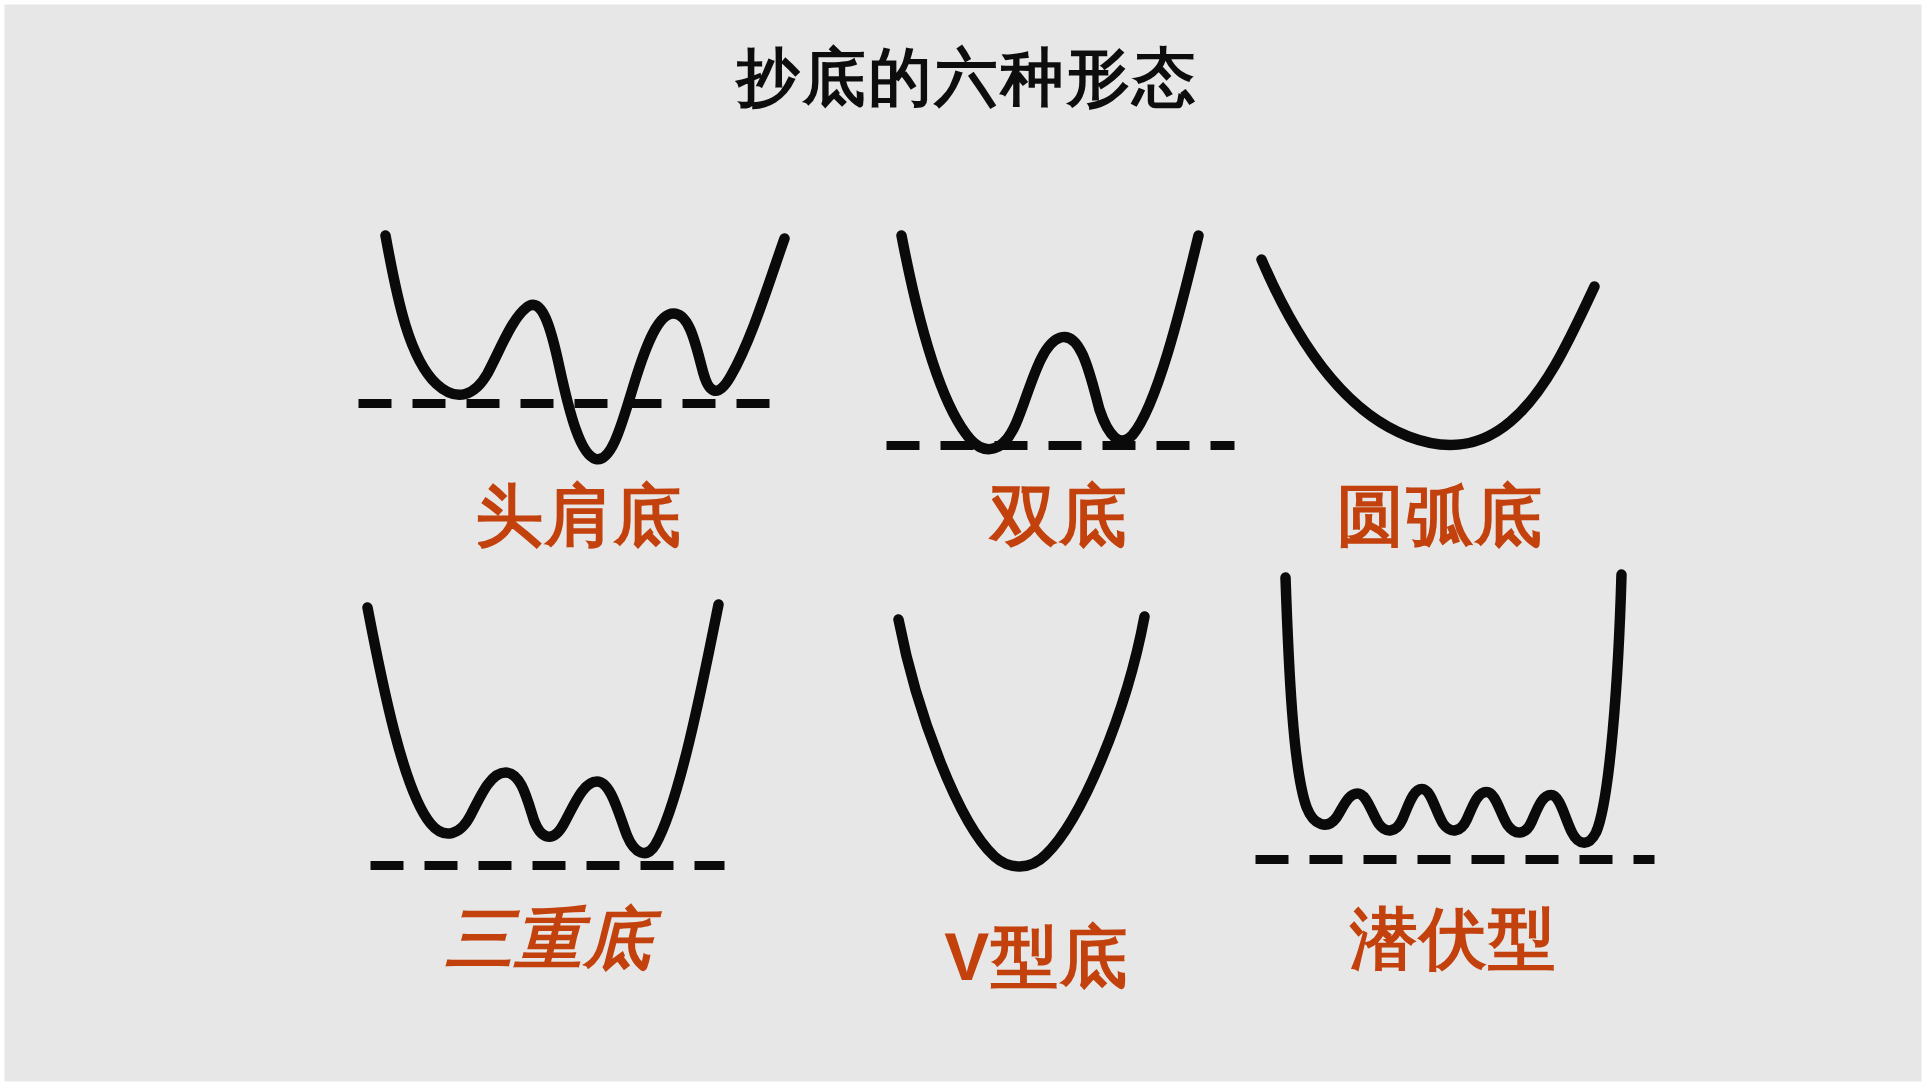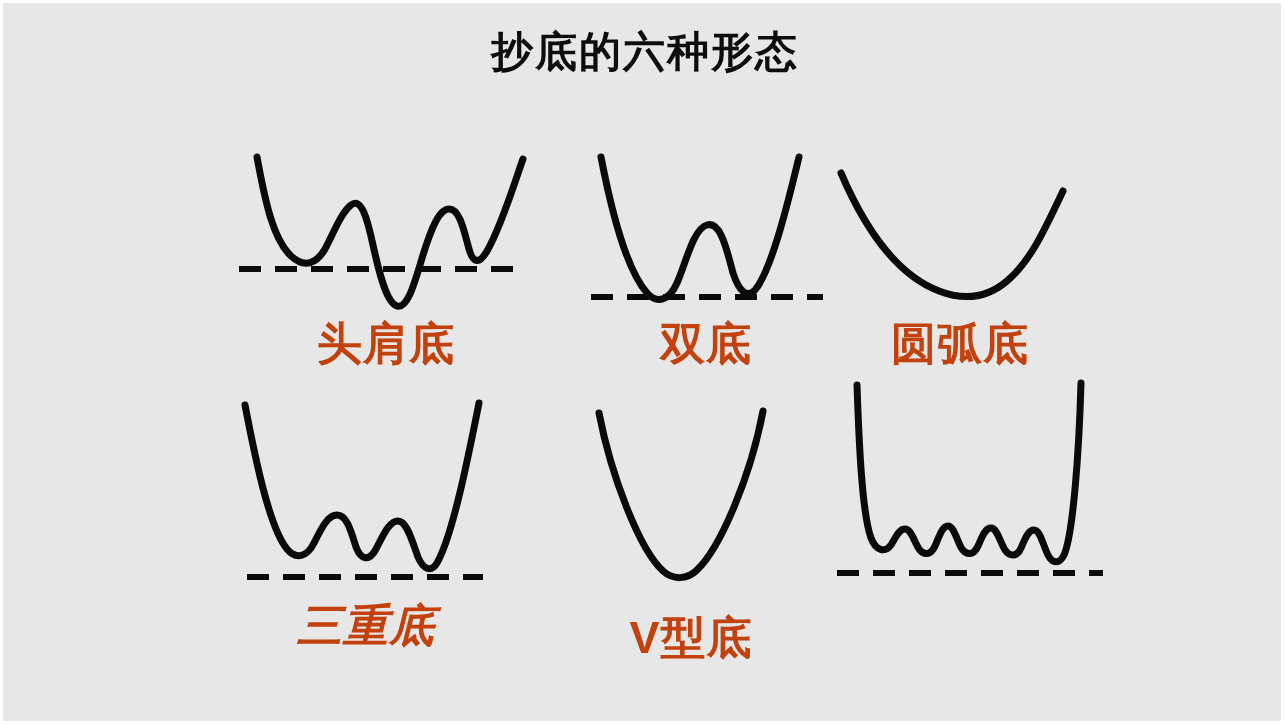--- a/index.html
+++ b/index.html
@@ -176,15 +176,16 @@
                C 138 183, 145 182, 149 173
                C 153 164, 156 155, 162 155
                C 168 155, 171 169, 176 177
                C 181 184, 188 184, 192 175
                C 196 166, 199 157, 205 157
                C 211 157, 214 172, 219 182
                C 223 190, 230 192, 235 182
                C 244 162, 250 80, 252 10"></path>
       <line class="neckline" x1="8" y1="200" x2="274" y2="200" stroke-dasharray="22 14"></line>
     </svg>
+    <div class="pattern-label" id="label-dormant">潜伏型</div>
   </div>
 
 </div>
 
 </body></html>

